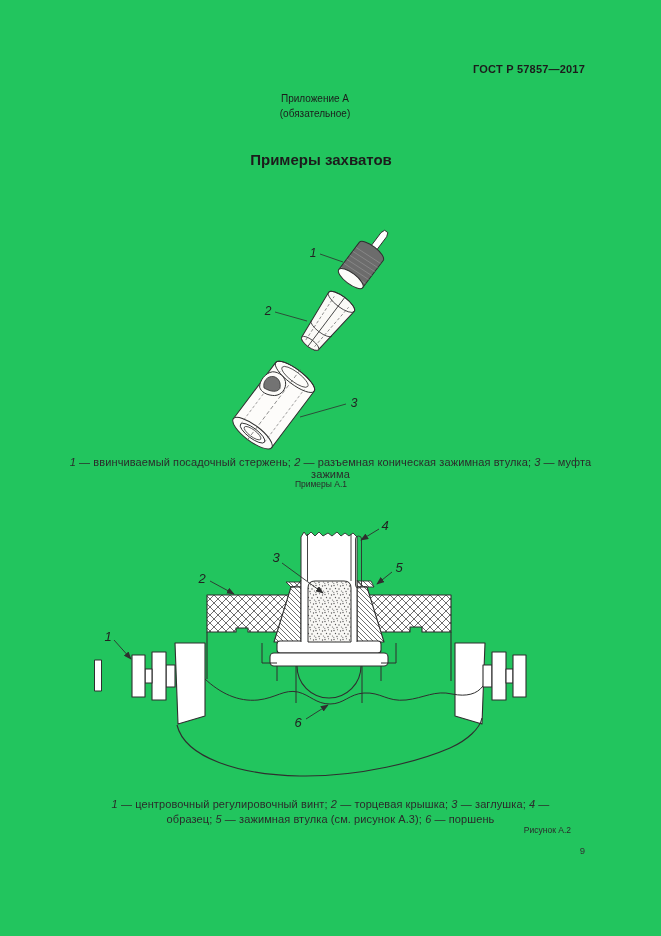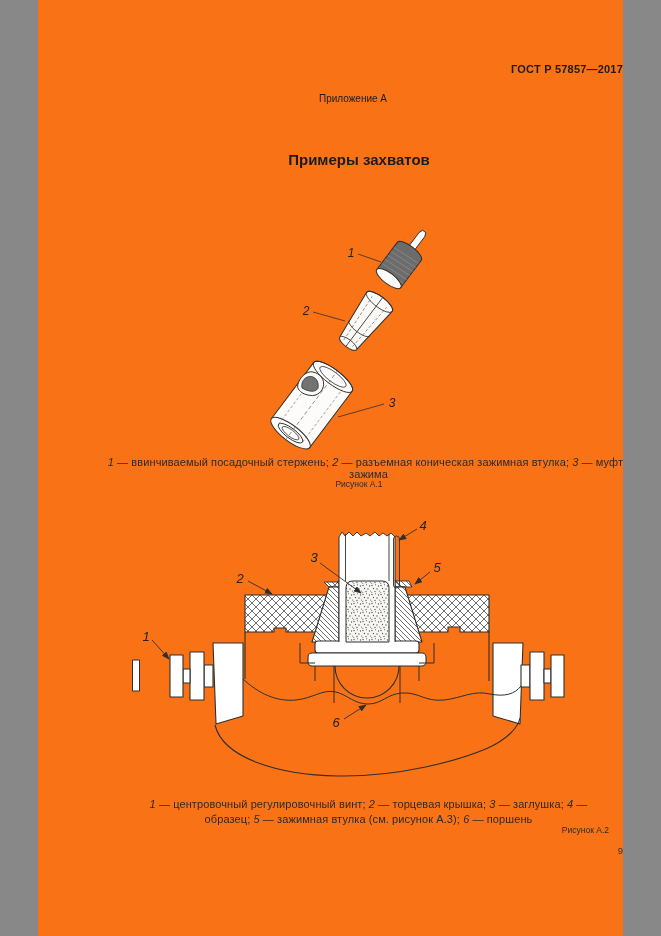--- a/index.html
+++ b/index.html
@@ -1,17 +1,17 @@
 <!DOCTYPE html>
 <html lang="ru"><head>
 <meta charset="utf-8">
 <style>
   html,body{margin:0;padding:0;background:#888;}
   .page{
-    position:relative;width:585px;height:936px;background:#f97316;
+    position:relative;width:661px;height:936px;background:#22c55e;
     margin:0 auto;overflow:hidden;
     font-family:"Liberation Sans","DejaVu Sans",sans-serif;color:#1c1c1c;
   }
   .abs{position:absolute;}
   .doc-header{top:63px;left:57px;width:528px;text-align:right;
     font-size:11px;font-weight:bold;letter-spacing:.2px;}
   .annex{top:91px;left:51px;width:528px;text-align:center;
     font-size:10px;font-weight:normal;line-height:15px;}
   .section-title{top:151px;left:57px;width:528px;text-align:center;
     font-size:15px;font-weight:bold;}
@@ -34,20 +34,21 @@
 </style>
 </head>
 <body>
 
 <div class="page">
 
   <div class="abs doc-header">ГОСТ Р 57857—2017</div>
 
   <div class="abs annex">
     <div>Приложение А</div>
+    <div>(обязательное)</div>
   </div>
 
   <div class="abs section-title">Примеры захватов</div>
 
 
   <svg class="abs fig1" viewBox="0 0 280 240">
     <g stroke="#2f2f2f" fill="none" stroke-width="1">
 
       <g transform="translate(86,182) rotate(-53)">
         <path d="M -39,-24 H 31.5 A 7.5 24 0 0 1 31.5,24 H -39 Z" fill="#fdfcfa"></path>
@@ -81,21 +82,21 @@
       <path d="M 130,34 L 153,42" stroke-width=".8"></path>
       <path d="M 85,92 L 117,101" stroke-width=".8"></path>
       <path d="M 156,184 L 110,197" stroke-width=".8"></path>
       <text x="123" y="37" text-anchor="middle" stroke="none" fill="#222">1</text>
       <text x="78" y="95" text-anchor="middle" stroke="none" fill="#222">2</text>
       <text x="164" y="187" text-anchor="middle" stroke="none" fill="#222">3</text>
     </g>
   </svg>
 
   <div class="abs caption cap1"><i>1</i> — ввинчиваемый посадочный стержень; <i>2</i> — разъемная коническая зажимная втулка; <i>3</i> — муфта зажима</div>
-  <div class="abs figtitle ft1">Рисунок А.1</div>
+  <div class="abs figtitle ft1">Примеры А.1</div>
 
   <svg class="abs fig2" viewBox="0 0 480 285">
     <defs>
       <marker id="arr" markerWidth="9" markerHeight="7" refX="8" refY="3.5" orient="auto">
         <path d="M0,0 L9,3.5 L0,7 Z" fill="#2f2f2f"></path>
       </marker>
       <pattern id="xhatch" width="8" height="8" patternUnits="userSpaceOnUse">
         <rect width="8" height="8" fill="#ffffff"></rect>
         <path d="M0 0 L8 8 M8 0 L0 8" stroke="#2f2f2f" stroke-width=".7"></path>
       </pattern>

